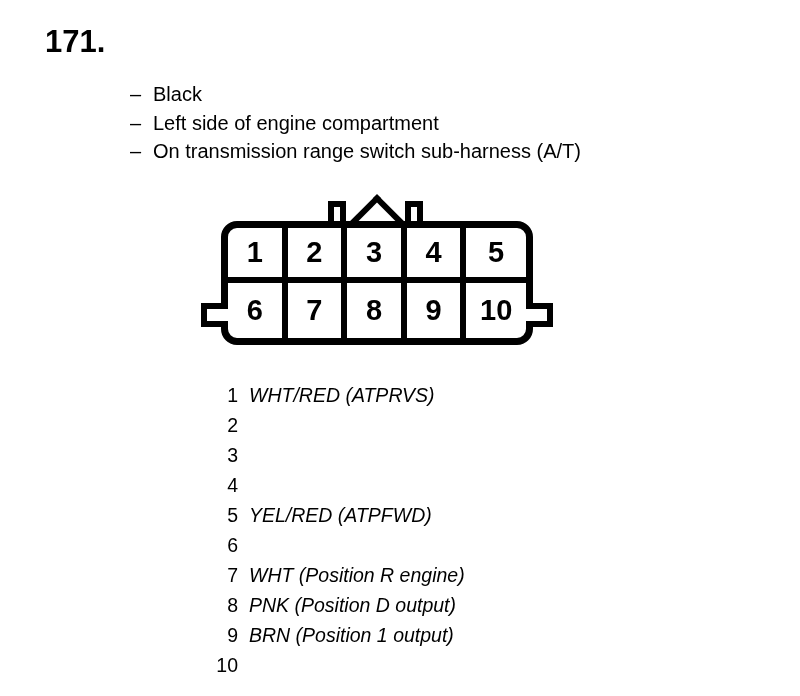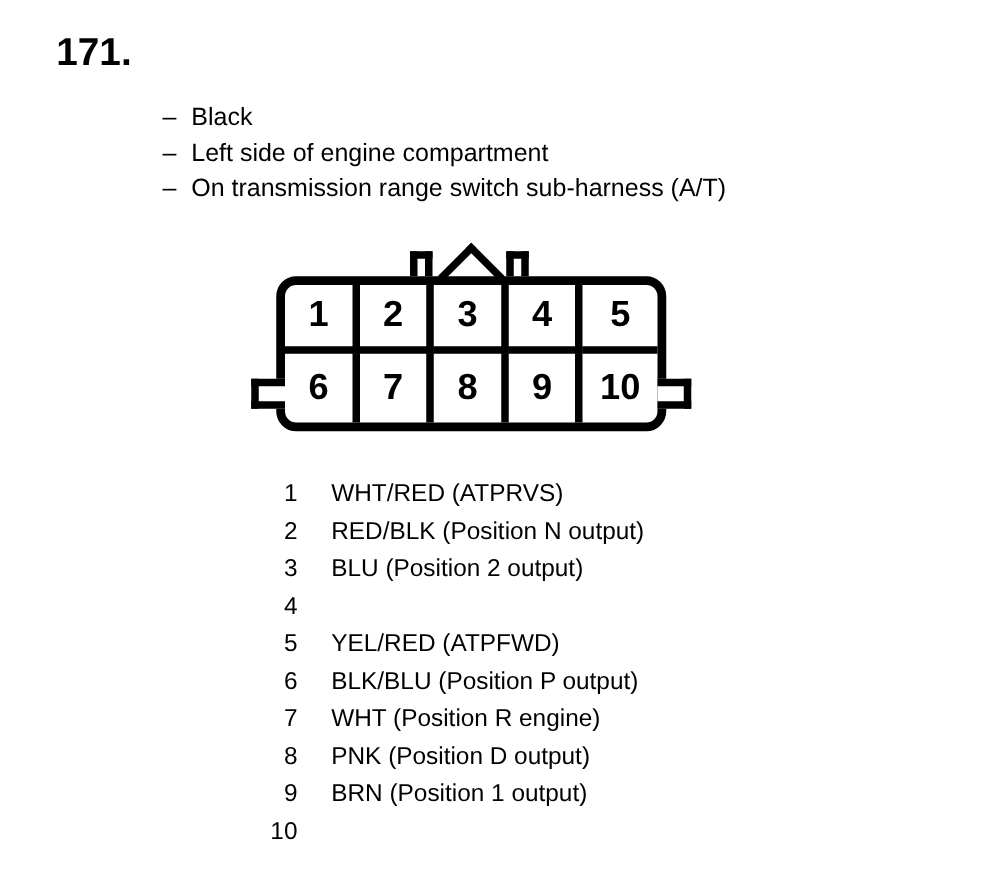--- a/index.html
+++ b/index.html
@@ -112,21 +112,21 @@
   
   .pinlist {
     position: absolute;
     left: 198px;
     top: 380px;
     font-size: 19.5px;
     line-height: 30px;
   }
   .pin-row { display: flex; white-space: nowrap; }
   .pin-num { width: 40px; flex: 0 0 auto; text-align: right; }
-  .pin-desc { margin-left: 27px; }
+  .pin-desc { margin-left: 11px; font-style: italic; }
 </style>
 </head>
 <body>
 
 <div class="doc">
 
   <div class="title-row">
     <span class="title-num">171.</span>
   </div>
 
@@ -165,36 +165,33 @@
     </div>
   </div>
 
   <div class="pinlist">
     <div class="pin-row">
       <span class="pin-num">1</span>
       <span class="pin-desc">WHT/RED (ATPRVS)</span>
     </div>
     <div class="pin-row">
       <span class="pin-num">2</span>
-      <span class="pin-desc">RED/BLK (Position N output)</span>
     </div>
     <div class="pin-row">
       <span class="pin-num">3</span>
-      <span class="pin-desc">BLU (Position 2 output)</span>
     </div>
     <div class="pin-row">
       <span class="pin-num">4</span>
     </div>
     <div class="pin-row">
       <span class="pin-num">5</span>
       <span class="pin-desc">YEL/RED (ATPFWD)</span>
     </div>
     <div class="pin-row">
       <span class="pin-num">6</span>
-      <span class="pin-desc">BLK/BLU (Position P output)</span>
     </div>
     <div class="pin-row">
       <span class="pin-num">7</span>
       <span class="pin-desc">WHT (Position R engine)</span>
     </div>
     <div class="pin-row">
       <span class="pin-num">8</span>
       <span class="pin-desc">PNK (Position D output)</span>
     </div>
     <div class="pin-row">

